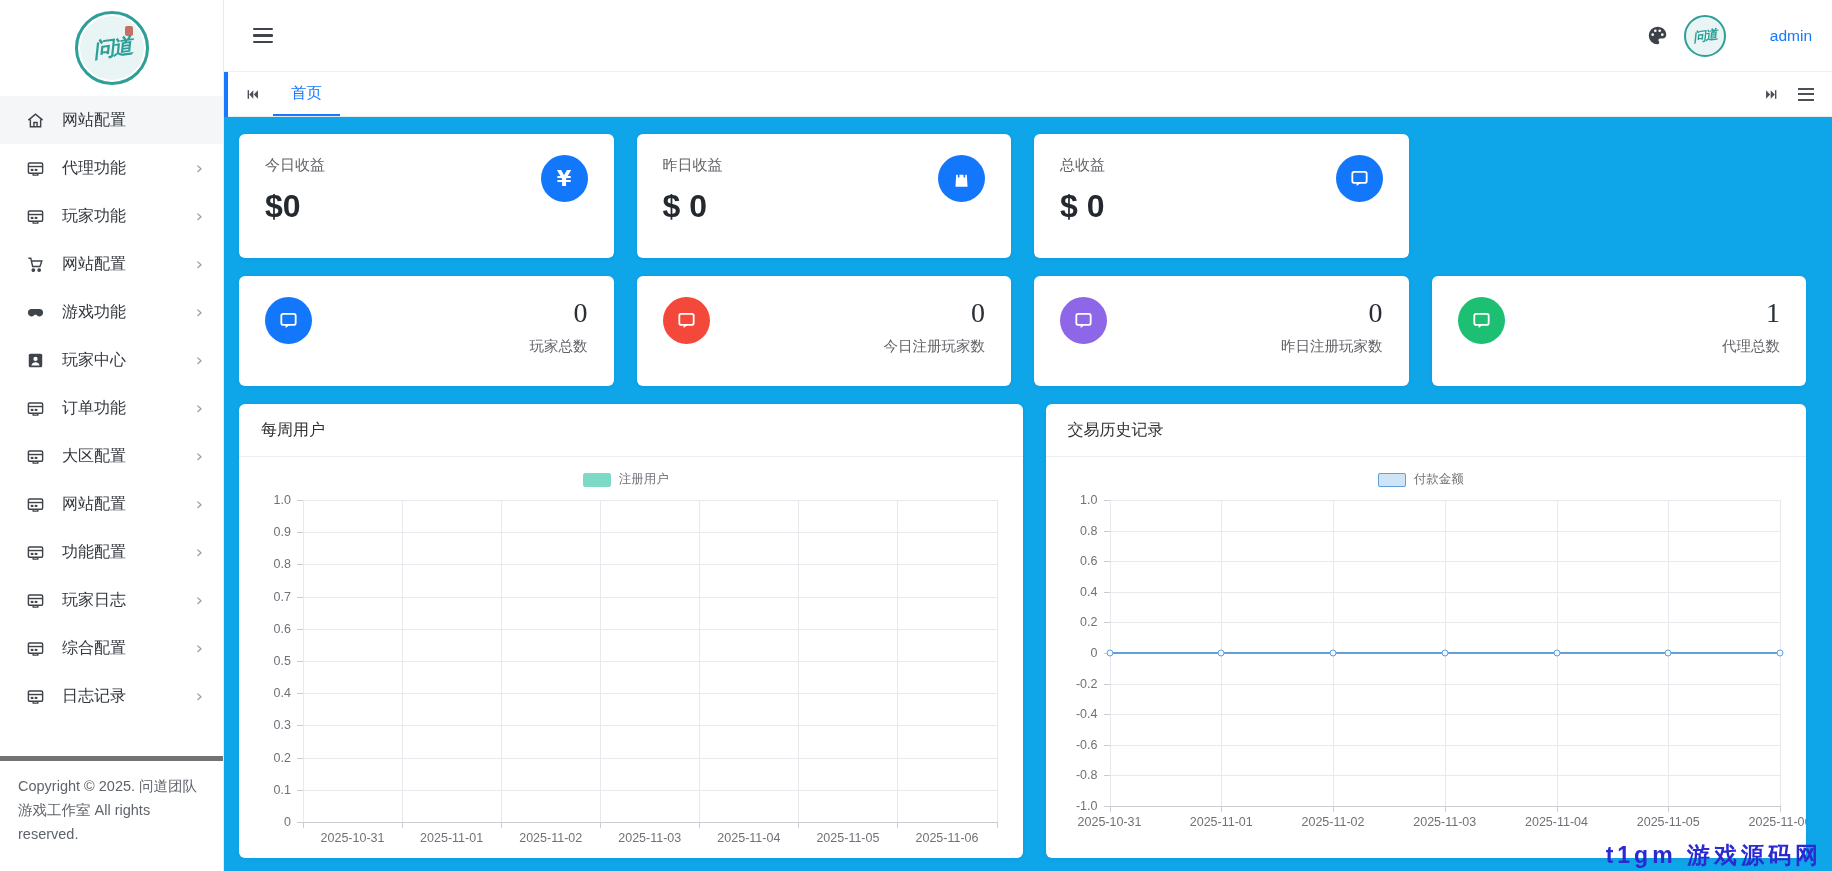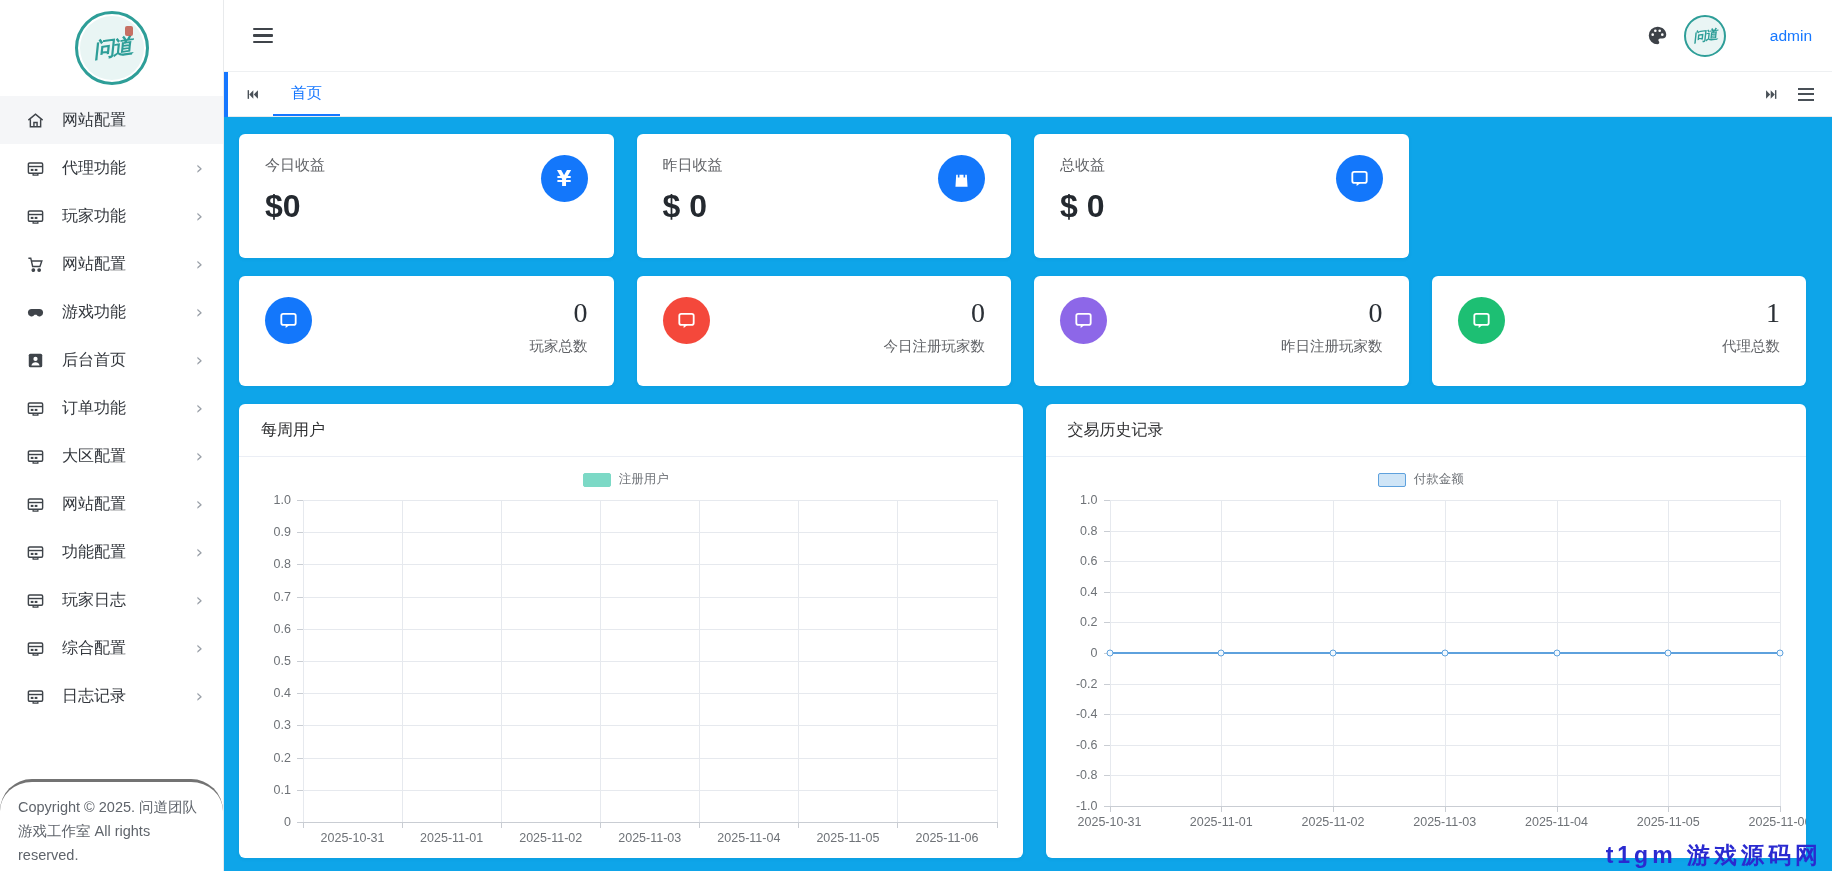--- a/index.html
+++ b/index.html
@@ -16,22 +16,22 @@
     display:flex; align-items:center; justify-content:center; }
   .logo-text { color:#2e9e98; font-size:21px; font-weight:bold; font-style:italic; transform:rotate(-8deg); letter-spacing:-2px; }
   .logo-seal { position:absolute; top:12px; right:13px; width:8px; height:10px; background:#c0584a; border-radius:2px; opacity:.85; }
   .menu { flex:0 0 auto; }
   .menu-item { height:48px; display:flex; align-items:center; padding:0 20px 0 26px; cursor:pointer; color:#33373d; }
   .menu-item.active { background:#f5f6f8; }
   .mi-icon { width:19px; height:19px; margin-right:17px; color:#3f444a; flex:0 0 auto; }
   .mi-icon svg { width:19px; height:19px; display:block; }
   .mi-label { flex:1; font-size:16px; }
   .mi-arrow { color:#9aa0a8; font-size:18px; line-height:1; font-family:"DejaVu Sans", sans-serif; }
-  .copyright { margin-top:auto; border-top:3px solid #737373; padding:14px 18px 3px 18px;
-    color:#5f646b; font-size:14.5px; line-height:1.65;border-radius:32px; }
+  .copyright { margin-top:auto; border-top:5px solid #737373; padding:14px 18px 24px 18px;
+    color:#5f646b; font-size:14.5px; line-height:1.65; }
 
   
   .topbar { position:absolute; left:224px; top:0; right:0; height:72px; background:#fff;
     border-bottom:1px solid #eef0f2; display:flex; align-items:center; padding:0 20px 0 25px; }
   .hamburger { display:inline-flex; flex-direction:column; gap:4px; cursor:pointer; padding:4px; }
   .hamburger i { width:20px; height:2.4px; background:#3f444a; border-radius:1px; }
   .topbar-right { margin-left:auto; display:flex; align-items:center; gap:16px; }
   .palette { cursor:pointer; display:flex; }
   .avatar { width:42px; height:42px; border-radius:50%; border:2.5px solid #2e9e98; background:#e9f5f4;
     display:flex; align-items:center; justify-content:center; cursor:pointer; }
@@ -190,21 +190,21 @@
 
         <div class="menu-item">
           <span class="mi-icon">
 
             <svg viewBox="0 0 24 24">
               <rect x="3.5" y="3.5" width="17" height="17" rx="2" fill="currentColor"></rect>
               <circle cx="12" cy="10" r="2.7" fill="#fff"></circle>
               <path d="M6.8 18.2c.7-2.5 2.8-4 5.2-4s4.5 1.5 5.2 4z" fill="#fff"></path>
             </svg>
           </span>
-          <span class="mi-label">后台首页</span>
+          <span class="mi-label">玩家中心</span>
           <span class="mi-arrow">›</span>
         </div>
 
         <div class="menu-item">
           <span class="mi-icon">
 
             <svg viewBox="0 0 24 24" fill="none" stroke="currentColor" stroke-width="1.8">
               <rect x="3" y="5" width="18" height="13" rx="1.5"></rect>
               <path d="M3 9.5h18"></path>
               <rect x="6" y="12.5" width="3.4" height="2.6" fill="currentColor" stroke="none"></rect>

